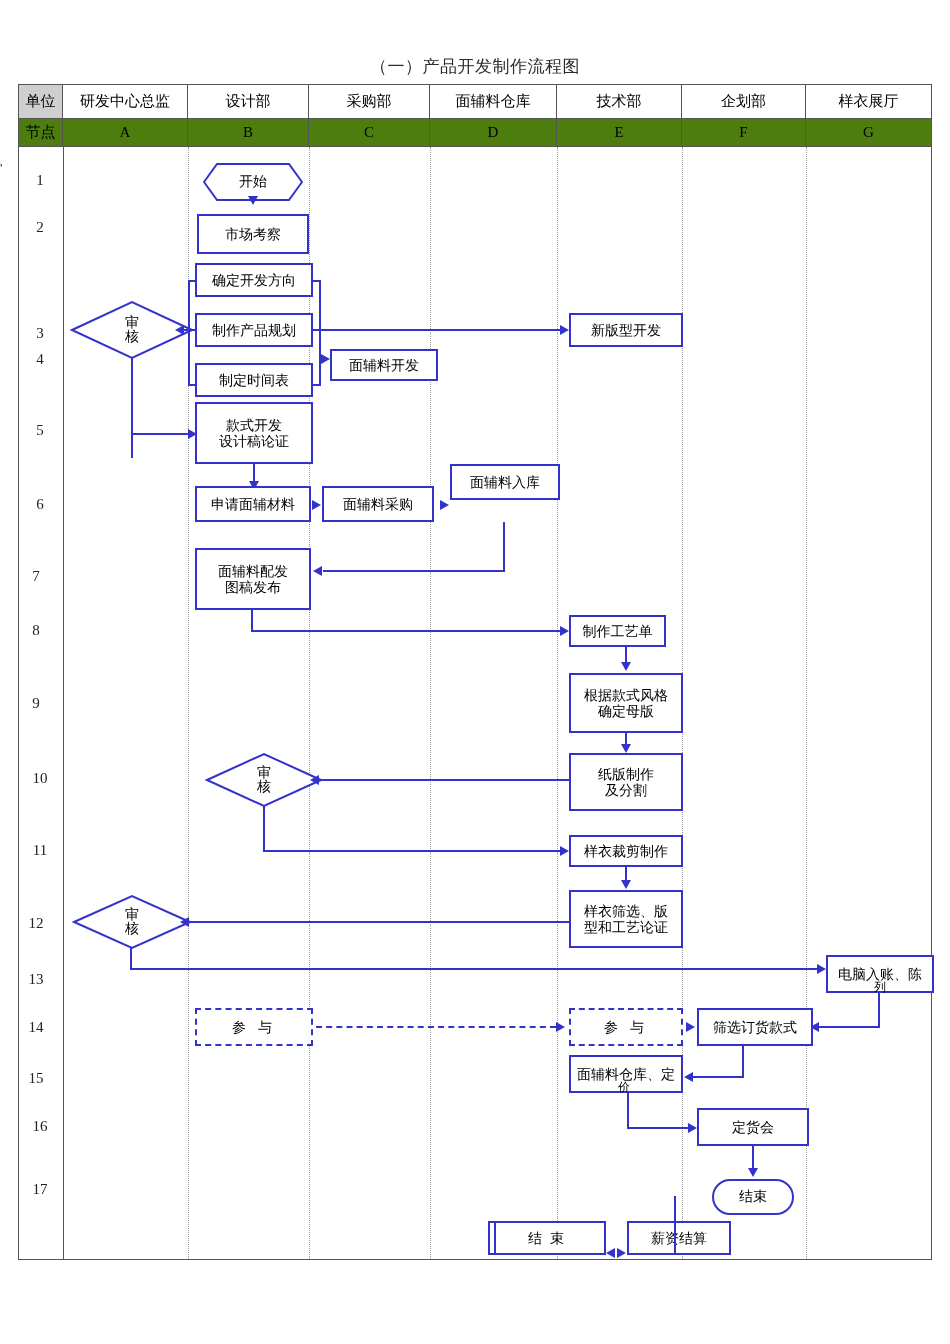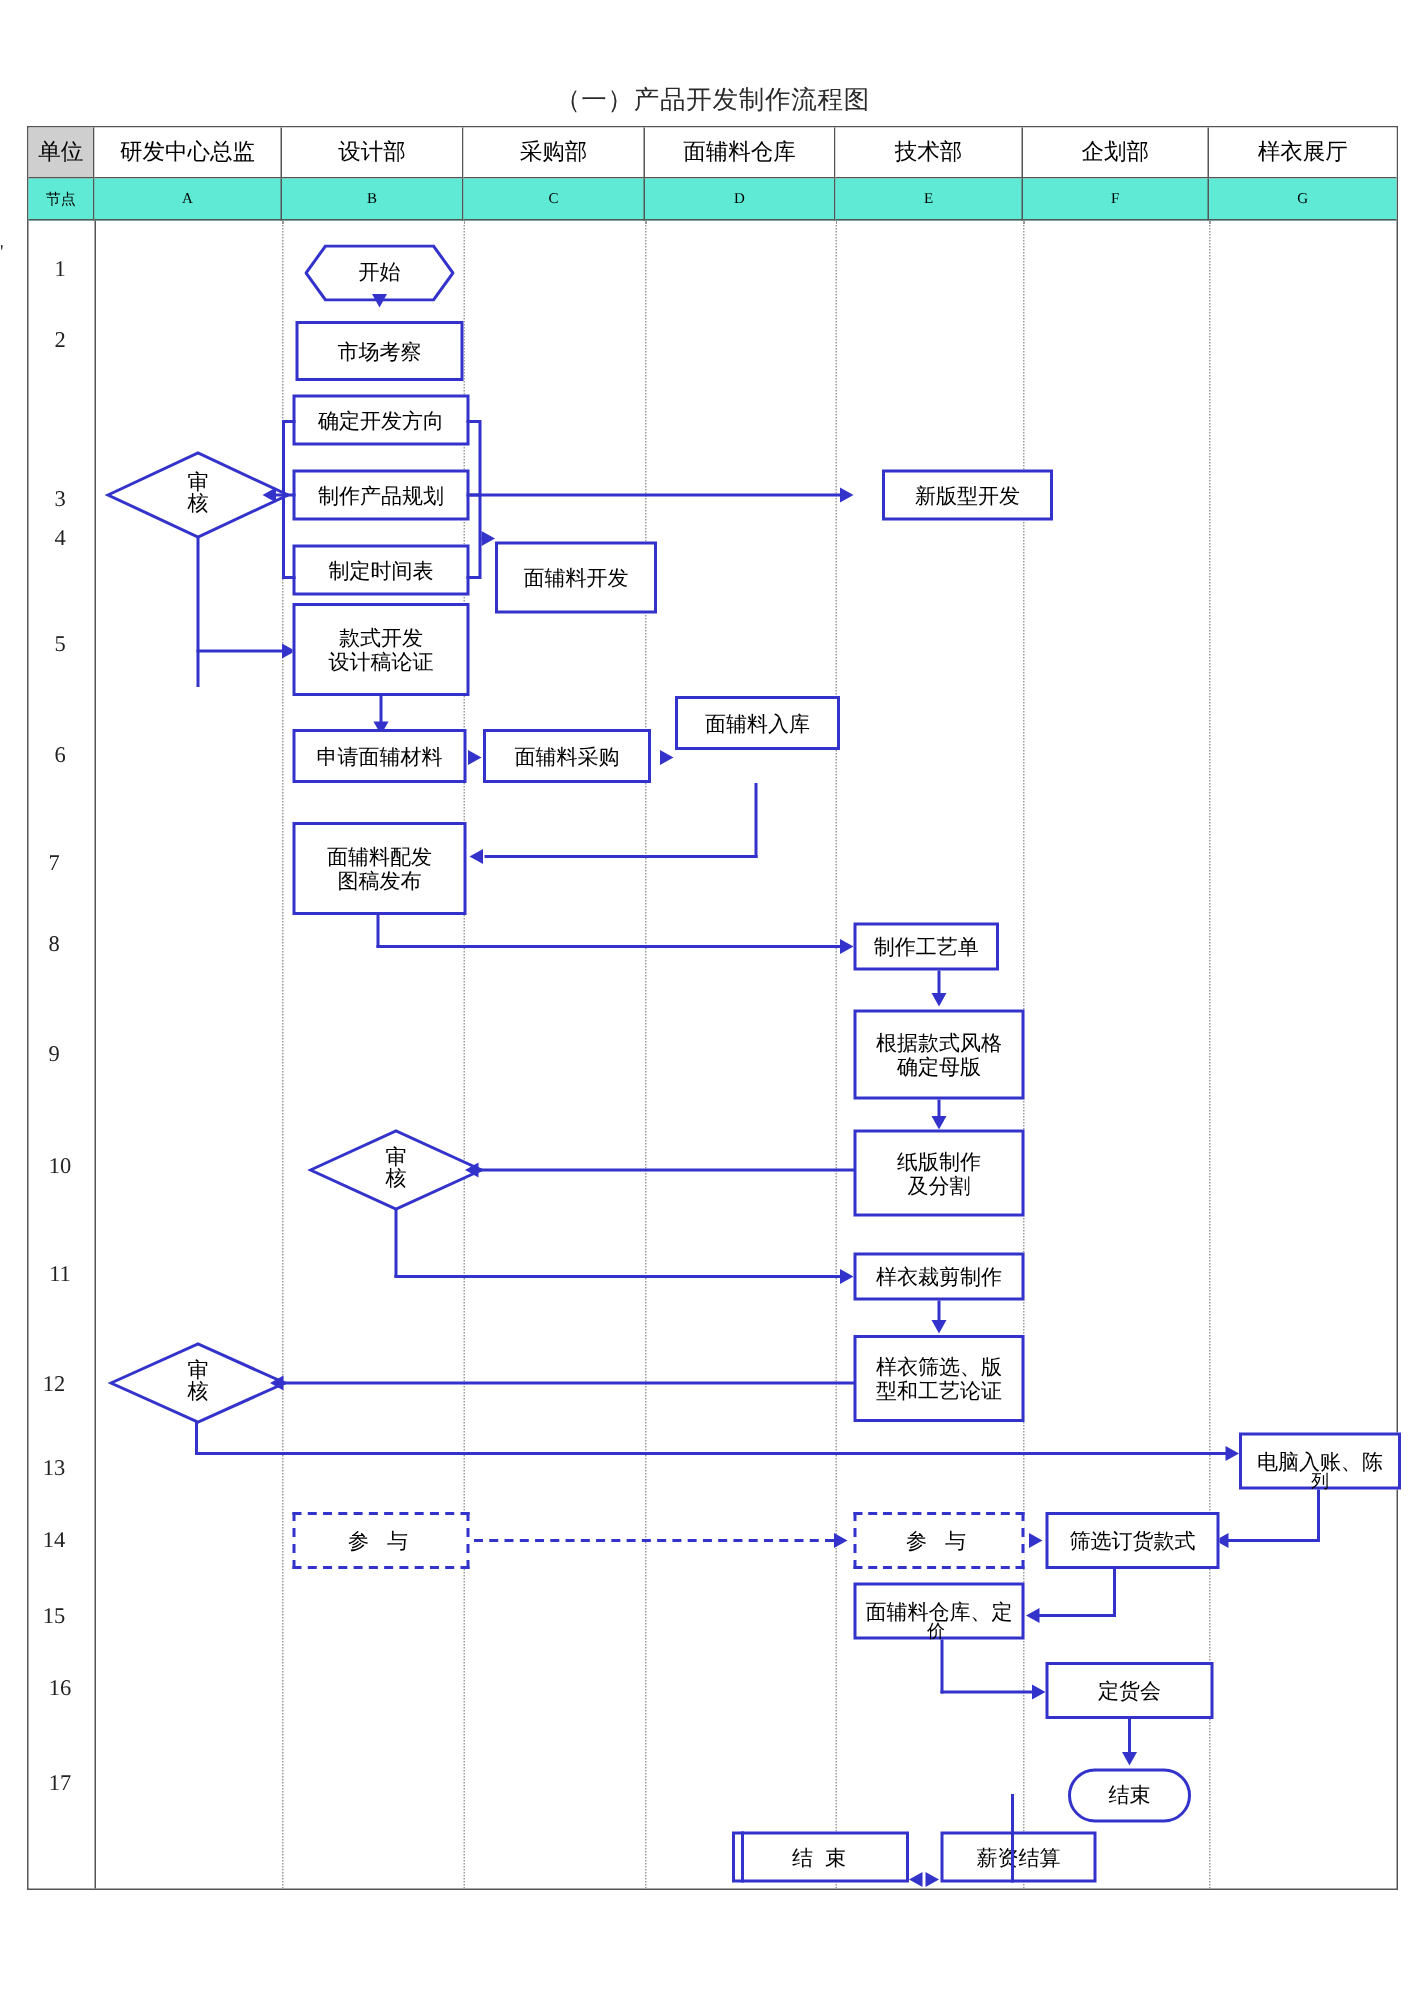--- a/index.html
+++ b/index.html
@@ -27,21 +27,21 @@
   .hdr1{height:34px;}
   .hdr2{top:34px;height:28px;}
   .hdr-cell{
     border-right:1px solid #555;border-bottom:1px solid #555;
     display:flex;align-items:center;justify-content:center;
     font-size:15px;box-sizing:border-box;background:#cfcfcf;
   }
   .hdr-cell.last{border-right:none;}
   .hdr1 .hdr-cell{background:#fff;}
   .hdr1 .hdr-cell.unitlbl{background:#cfcfcf;}
-  .hdr2 .hdr-cell{background:#5eead4;font-size:10px;}
+  .hdr2 .hdr-cell{background:#4d7c0f;font-size:15px;}
 
   
   .colsep{
     position:absolute;top:62px;bottom:0;width:0;
     border-left:1px dotted #9a9a9a;
   }
   .rowlabel-sep{
     position:absolute;top:62px;bottom:0;left:0;width:0;
     border-left:1px solid #555;
   }
@@ -186,25 +186,25 @@
 
   <div class="ln lnv" style="left:131px;top:358px;height:100px"></div>
   <div class="ln lnh" style="left:131px;top:433px;width:60px"></div>
   <div class="arw arw-r" style="left:188px;top:429px"></div>
 
   <div class="shape proc" style="left:195px;top:402px;width:118px;height:62px;flex-direction:column">
     <span>款式开发</span>
     <span>设计稿论证</span>
   </div>
 
-  <div class="shape proc" style="left:330px;top:361px;width:108px;height:48px">面辅料开发</div>
+  <div class="shape proc" style="left:330px;top:349px;width:108px;height:32px">面辅料开发</div>
   <div class="ln lnh" style="left:321px;top:358px;width:6px"></div>
   <div class="arw arw-r" style="left:321px;top:354px"></div>
 
-  <div class="shape proc" style="left:588px;top:313px;width:114px;height:34px">新版型开发</div>
+  <div class="shape proc" style="left:569px;top:313px;width:114px;height:34px">新版型开发</div>
   <div class="ln lnh" style="left:313px;top:329px;width:250px"></div>
   <div class="arw arw-r" style="left:560px;top:325px"></div>
 
   <div class="ln lnv" style="left:253px;top:464px;height:20px"></div>
   <div class="arw arw-d" style="left:249px;top:481px"></div>
 
   <div class="shape proc" style="left:195px;top:486px;width:116px;height:36px">申请面辅材料</div>
 
   <div class="shape proc" style="left:322px;top:486px;width:112px;height:36px">面辅料采购</div>
 

